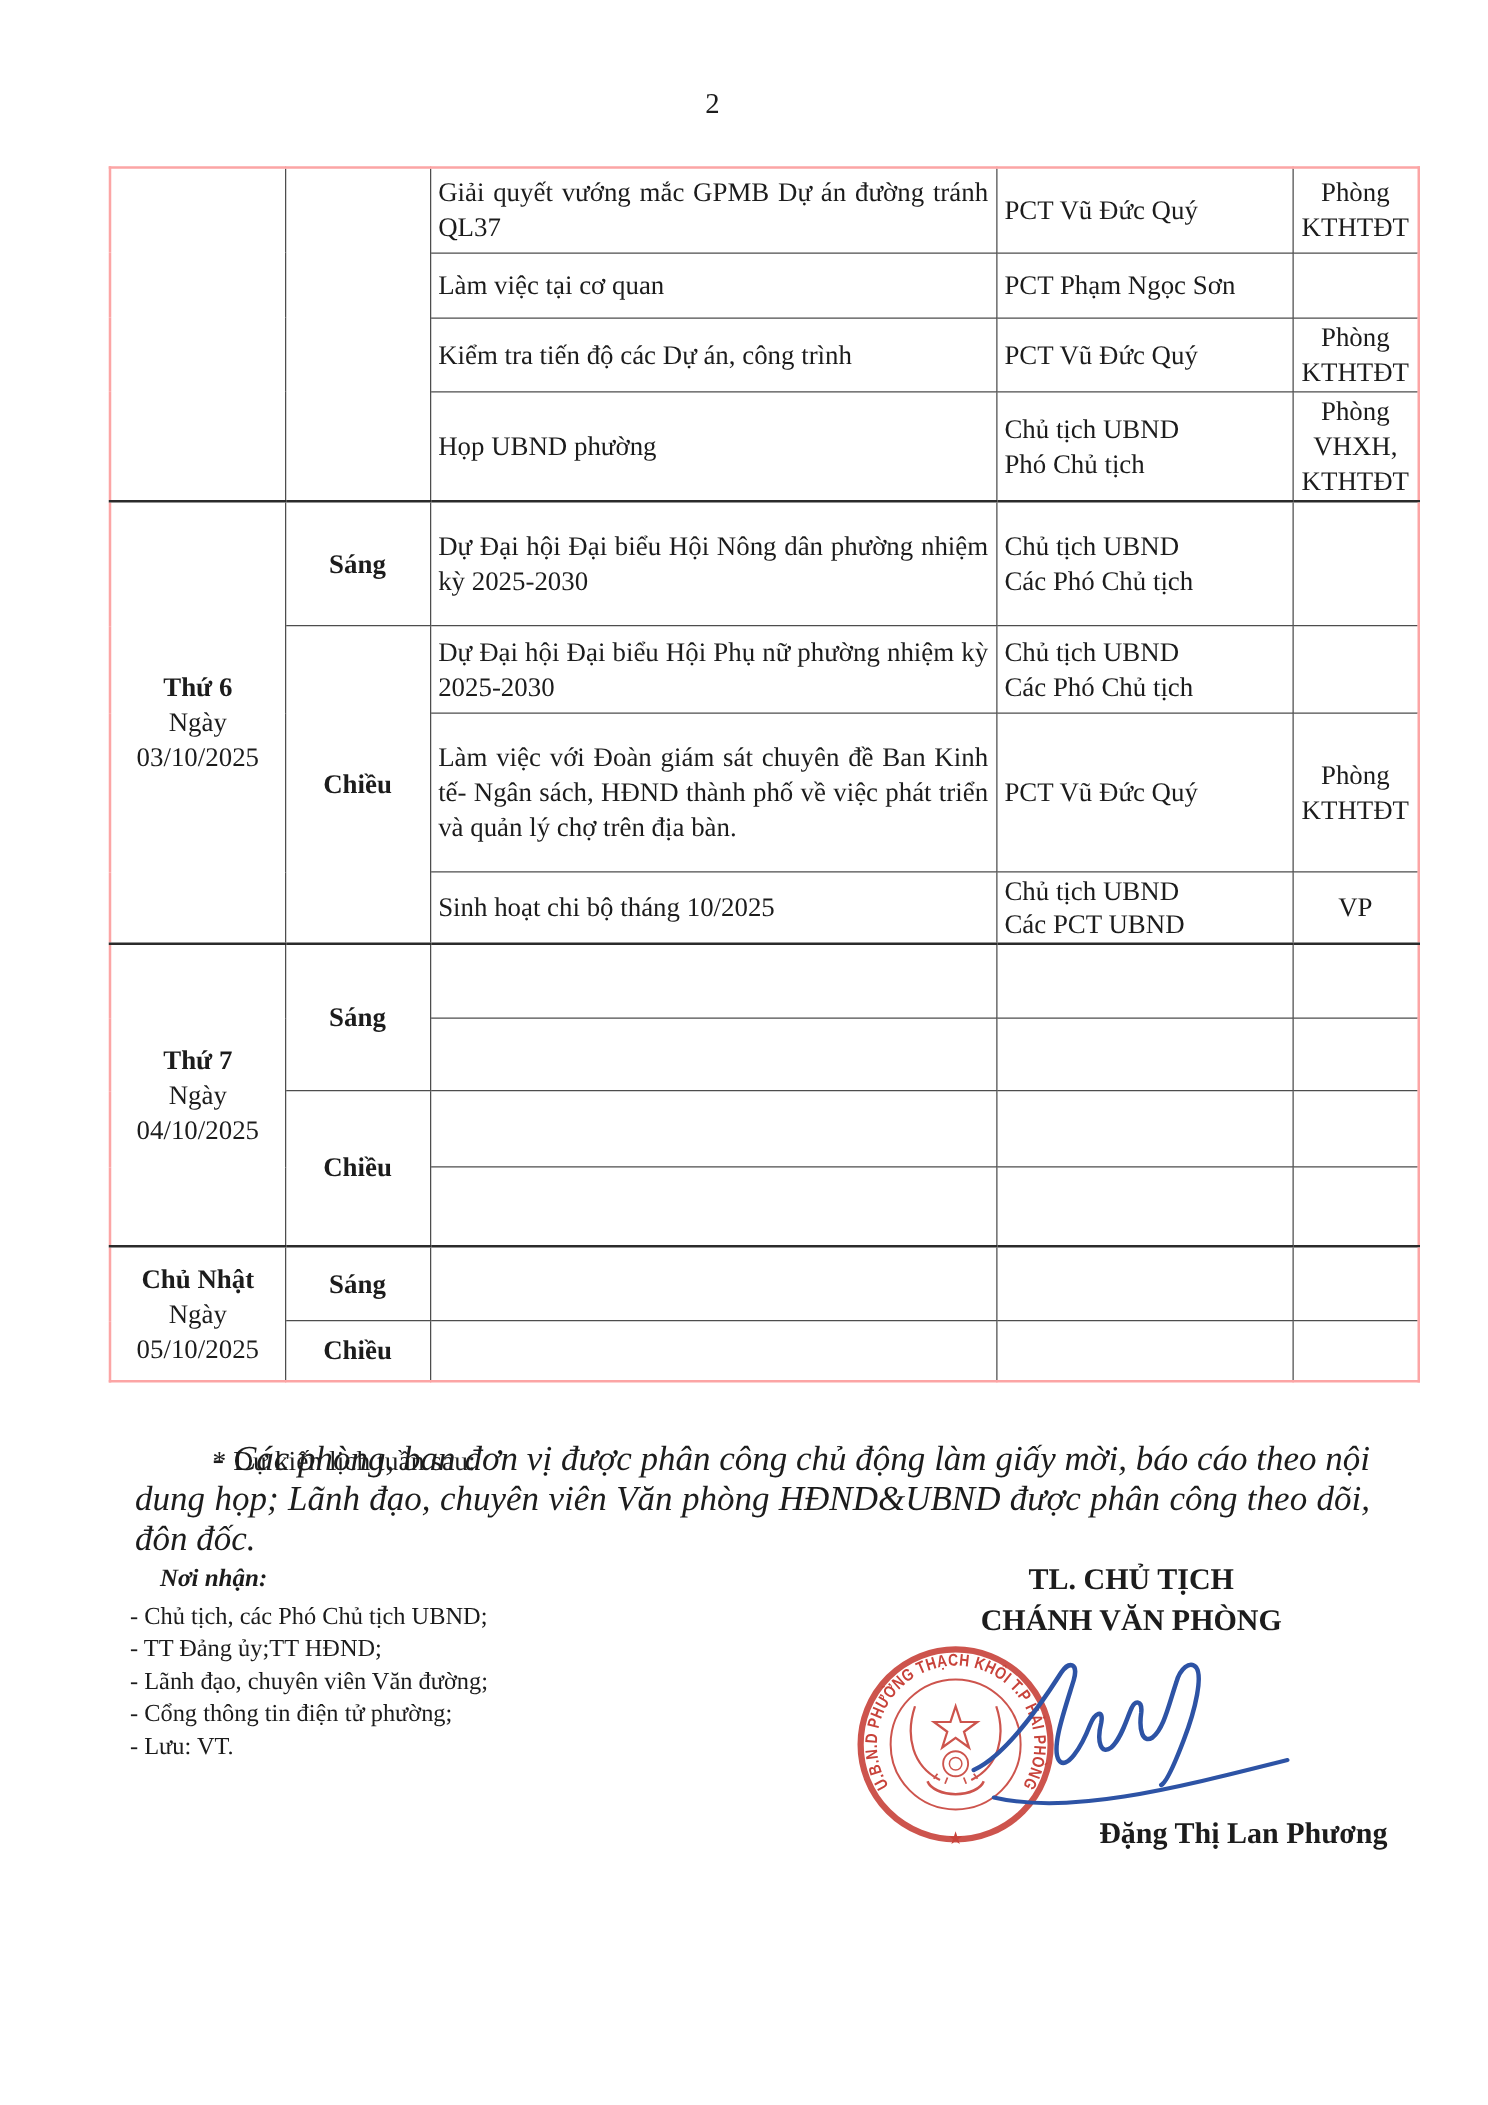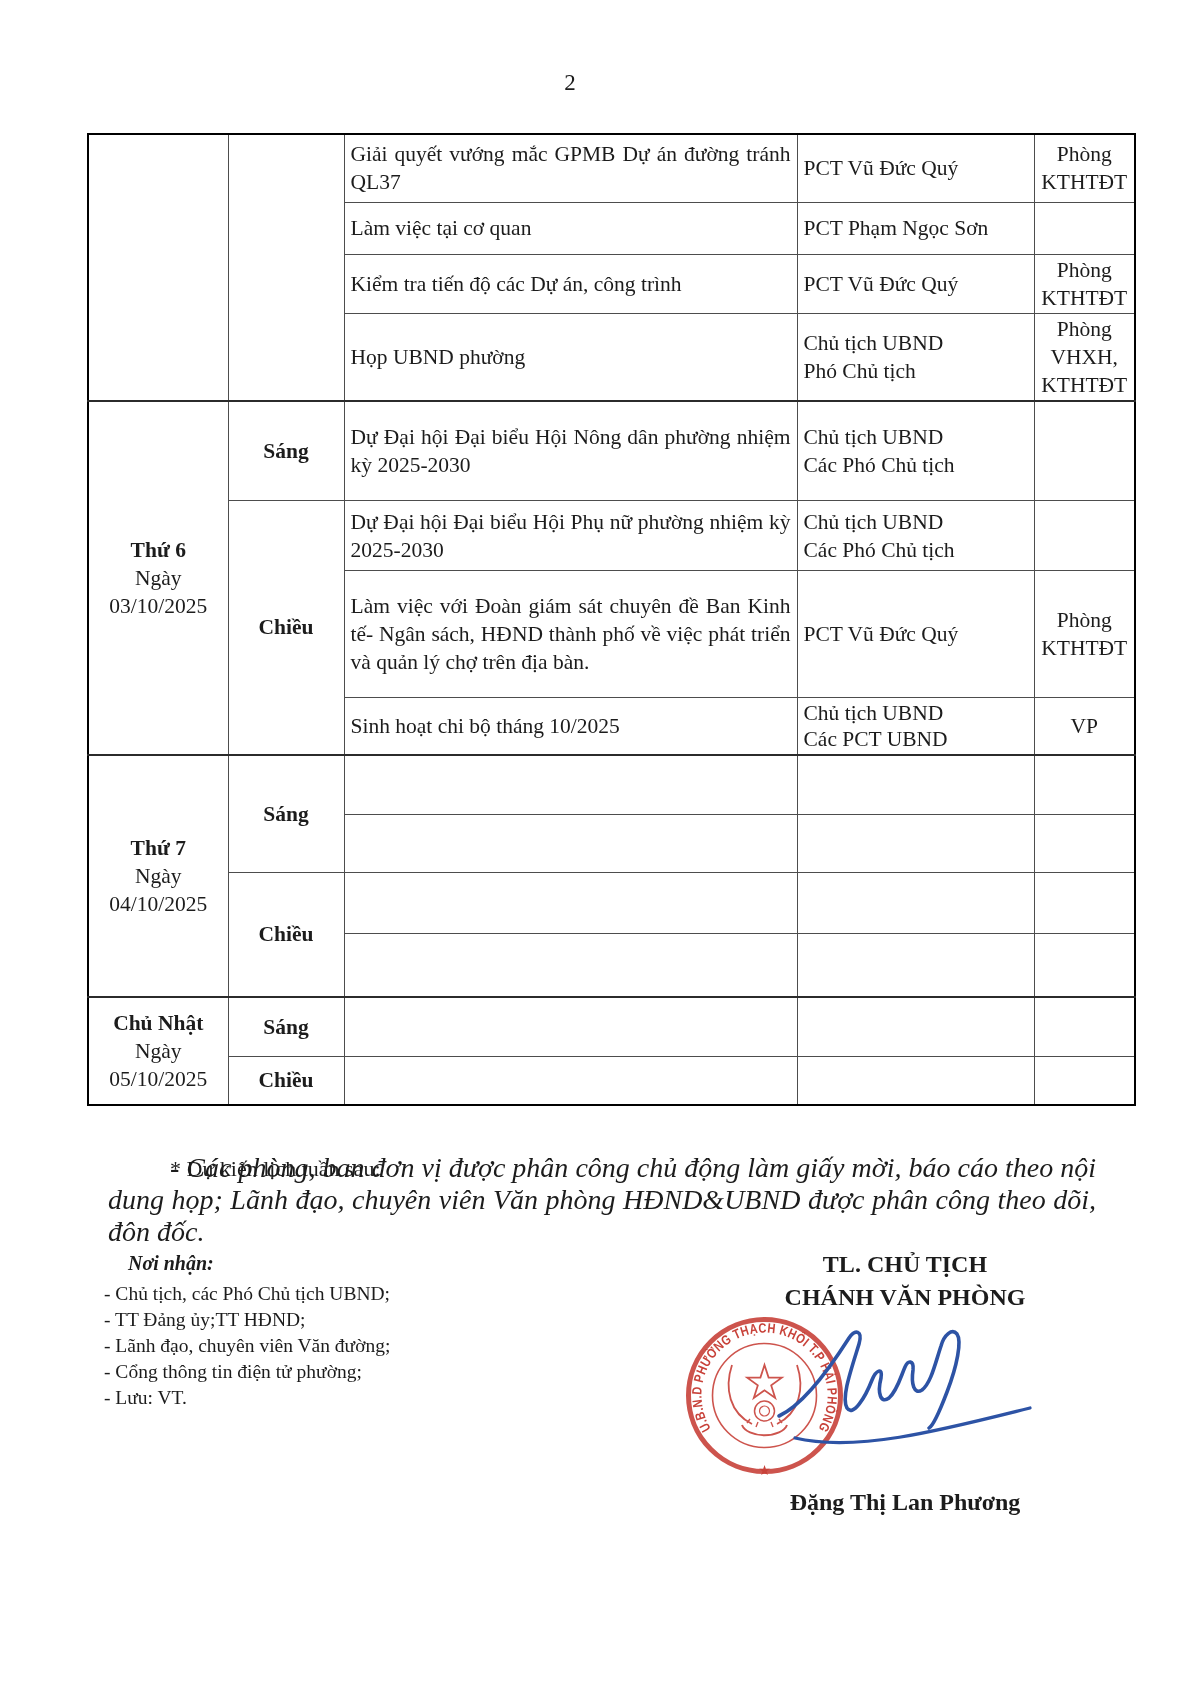--- a/index.html
+++ b/index.html
@@ -14,21 +14,21 @@
   .page-number{
     position:absolute;top:70px;left:540px;width:60px;
     text-align:center;font-size:23px;
   }
   table.schedule{
     position:absolute;left:87px;top:133px;
     width:1047px;
     border-collapse:collapse;table-layout:fixed;
     font-size:21.5px;
   }
-  table.schedule{border:2px solid #000000;}
+  table.schedule{border:2px solid #fca5a5;}
   table.schedule td{
     border:1px solid #4d4d4d;
     vertical-align:middle;
     padding:1px 6px;
     line-height:28px;
     overflow:hidden;
   }
   tr.block-start td{border-top:2px solid #2b2b2b;}
   td.c-day{text-align:center;line-height:30px;}
   td.c-day .day-name{font-weight:bold;}
@@ -55,22 +55,22 @@
     position:absolute;left:104px;top:1281px;
     font-size:19.5px;line-height:26px;
   }
   .authority{
     position:absolute;left:700px;top:1248px;width:410px;
     text-align:center;font-size:24px;font-weight:bold;line-height:33px;
   }
   .stamp{position:absolute;left:672px;top:1303px;width:185px;height:185px;}
   .signature{position:absolute;left:775px;top:1320px;width:265px;height:132px;}
   .signer-name{
-    position:absolute;left:700px;top:1489px;width:410px;
-    text-align:center;font-size:24px;font-weight:bold;
+    position:absolute;left:700px;top:1454px;width:410px;
+    text-align:right;font-size:24px;font-weight:bold;
   }
 </style>
 </head>
 <body>
 
 <div class="page">
 
   <div class="page-number">2</div>
 
   <table class="schedule">

